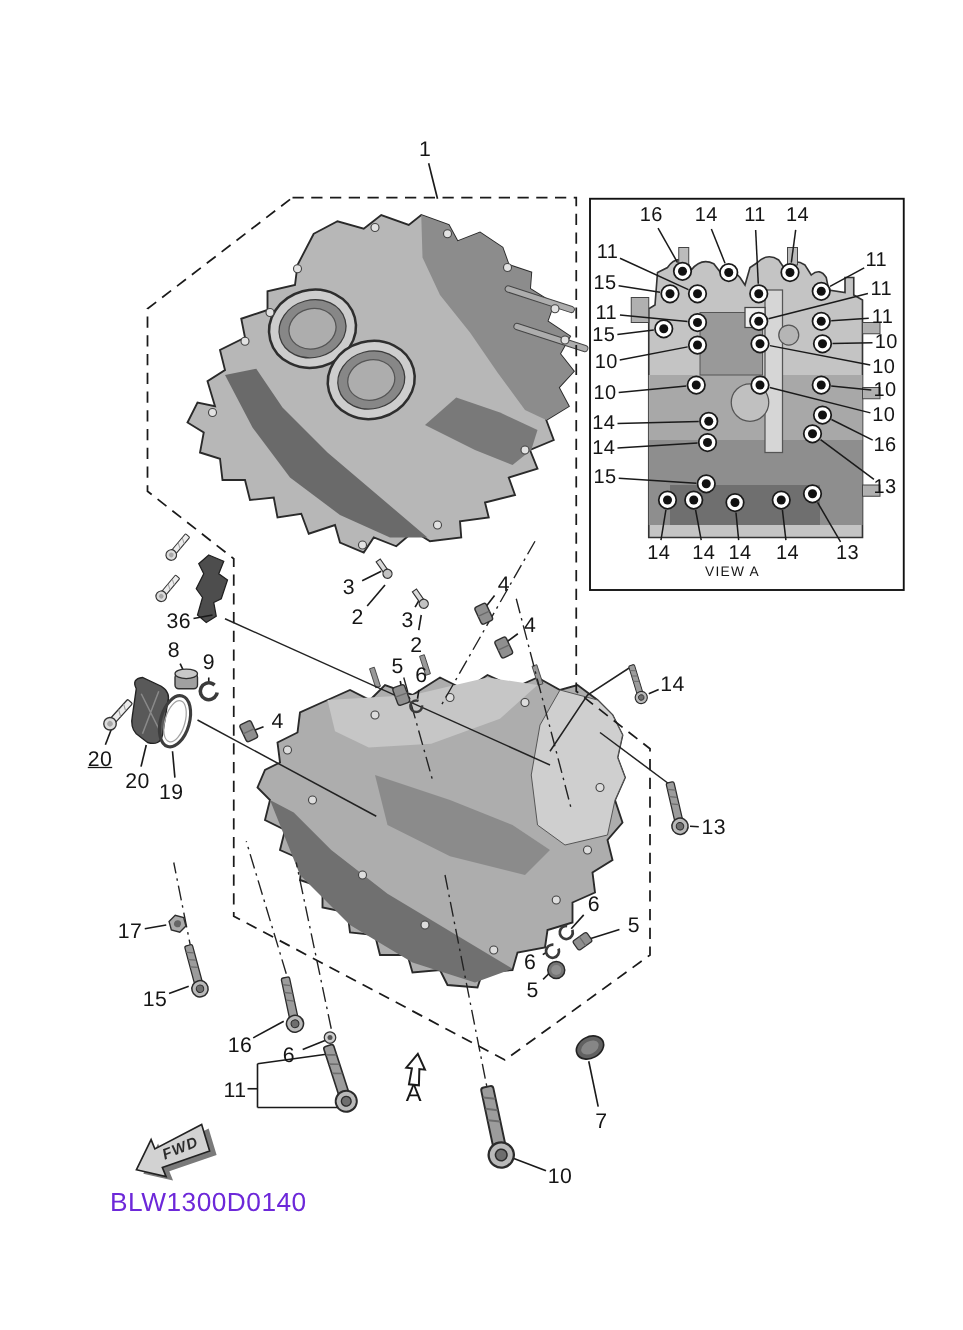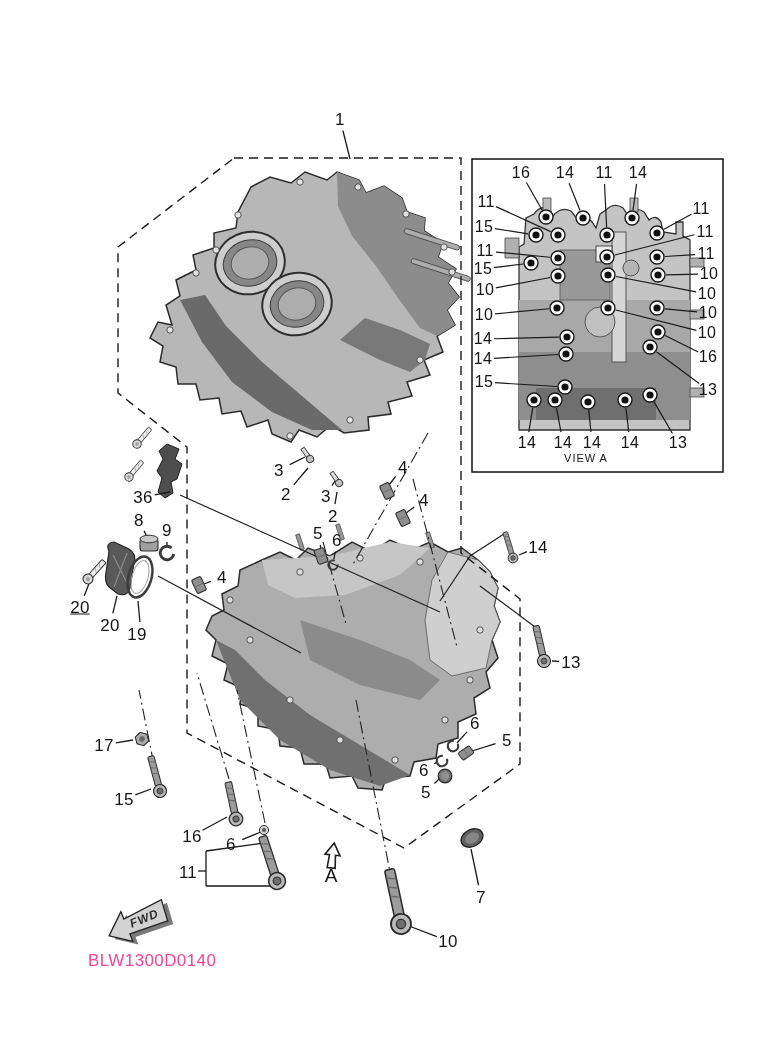--- a/index.html
+++ b/index.html
@@ -15,21 +15,21 @@
   .viewa-callout{font-size:16px;}
   #viewa-caption{
     position:absolute;left:586px;top:452px;transform:translate(-50%,0);
     font-size:11px;letter-spacing:1px;color:#151515;
   }
   #a-label{
     position:absolute;left:331px;top:876px;transform:translate(-50%,-50%);
     font-size:19px;color:#151515;
   }
   #code-label{
-    position:absolute;left:88px;top:951px;font-size:17px;letter-spacing:.4px;color:#ec4899;
+    position:absolute;left:88px;top:951px;font-size:21px;letter-spacing:.4px;color:#6d28d9;
   }
 </style>
 </head>
 <body>
 
 <div id="stage">
 
 <svg id="diagram-svg" viewBox="0 0 770 1064" xmlns="http://www.w3.org/2000/svg">
   <defs>
     <g id="sym-bolt">

